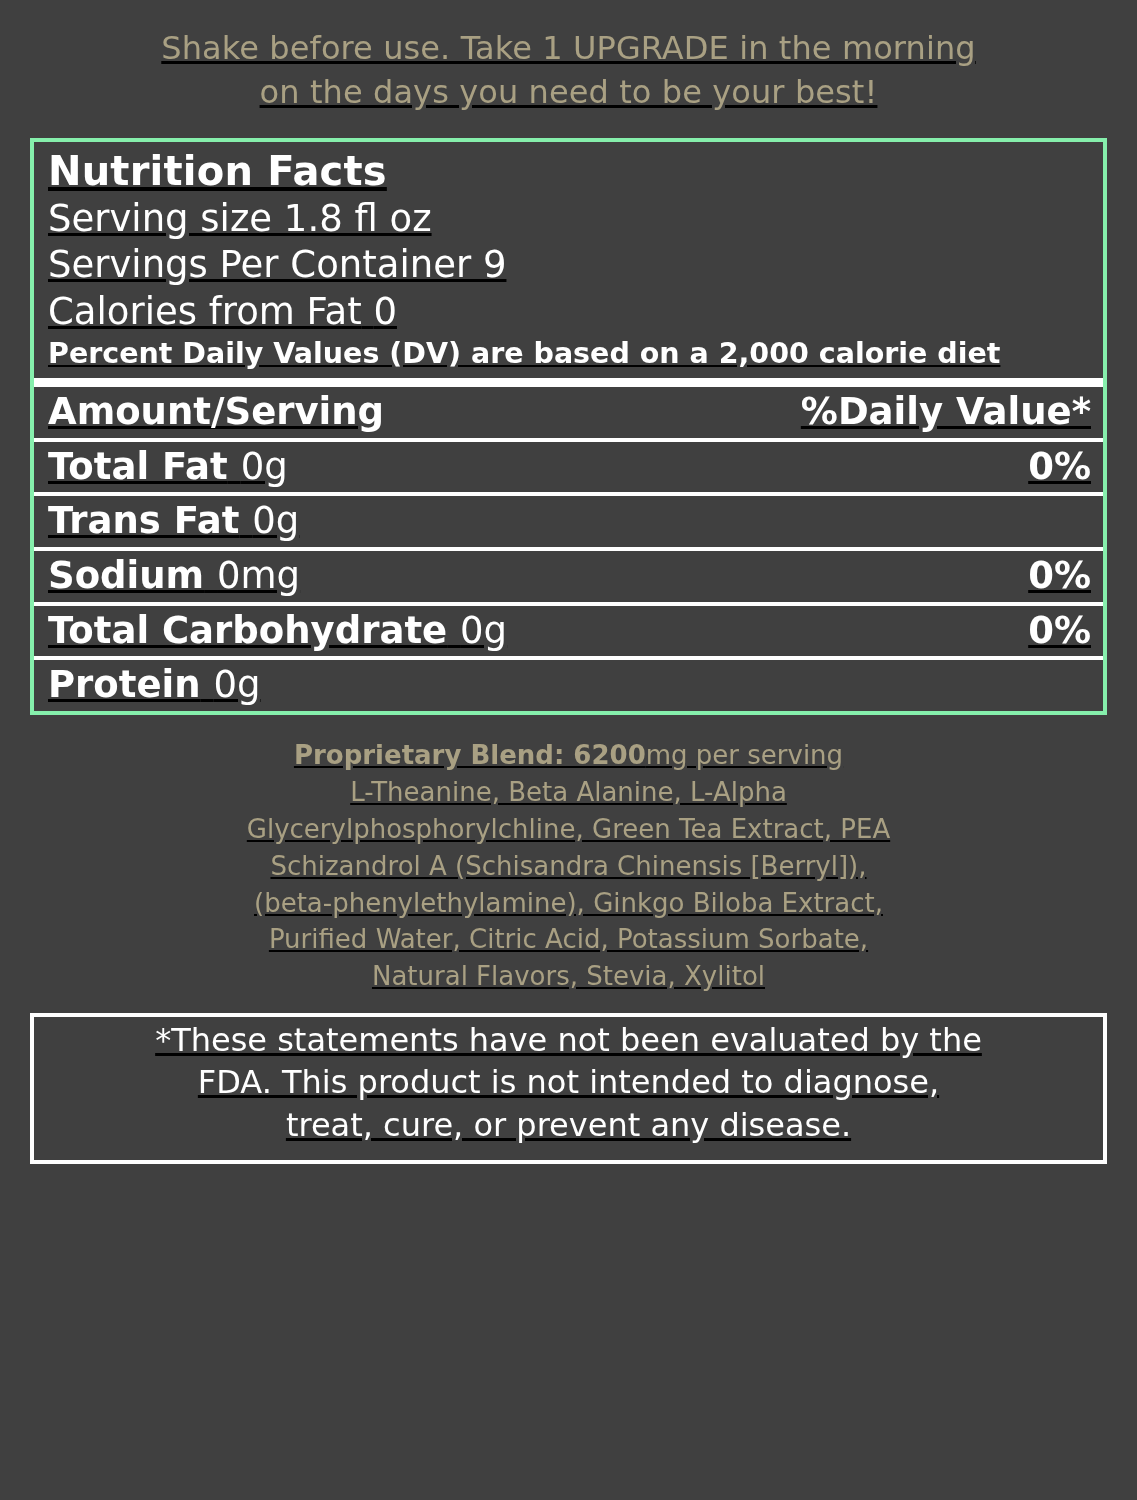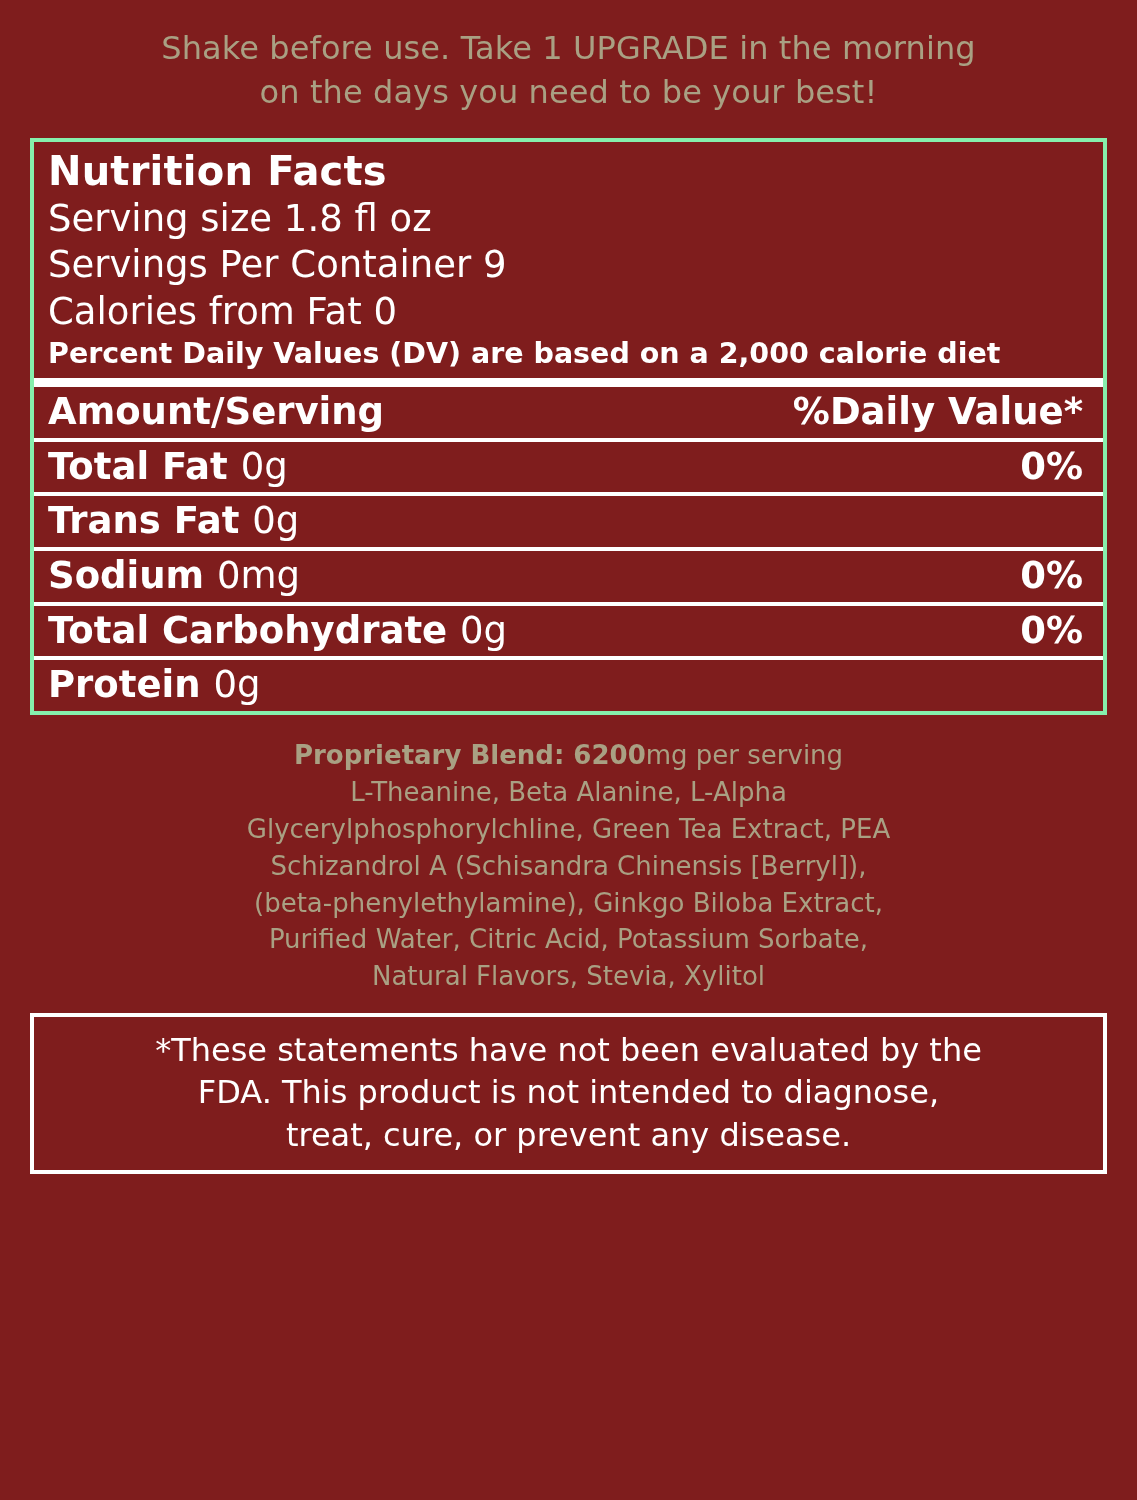--- a/index.html
+++ b/index.html
@@ -10,23 +10,24 @@
     width: 1137px;
     height: 1500px;
     background: #1a1614;
     font-family: "DejaVu Sans", sans-serif;
     overflow: hidden;
   }
   .page {
     position: relative;
     width: 1137px;
     height: 1500px;
-    background: #7f1d1d;
+    background: #404040;
     box-sizing: border-box;
     padding: 0 30px;
+    text-decoration: underline;
   }
 
   
   .directions {
     color: #a9a083;
     font-size: 32px;
     line-height: 1.38;
     text-align: center;
     padding-top: 26px;
     letter-spacing: 0.1px;
@@ -73,21 +74,21 @@
   }
   .rule-thin {
     height: 4px;
     background: #ffffff;
   }
 
   .nf-row {
     display: flex;
     justify-content: space-between;
     align-items: baseline;
-    padding: 3px 20px 4px 14px;
+    padding: 3px 12px 4px 14px;
     font-size: 37px;
     line-height: 1.18;
     white-space: nowrap;
   }
   .nf-row .label {
     font-weight: bold;
   }
   .nf-row .label .amt {
     font-weight: normal;
   }
@@ -114,21 +115,21 @@
   }
 
   
   .disclaimer {
     margin-top: 18px;
     border: 4px solid #ffffff;
     color: #ffffff;
     text-align: center;
     font-size: 32px;
     line-height: 1.32;
-    padding: 12px 14px 14px;
+    padding: 2px 14px 14px;
     box-sizing: border-box;
   }
   .disclaimer .line {
     display: block;
   }
 </style>
 </head>
 <body>
 
 <div class="page">

